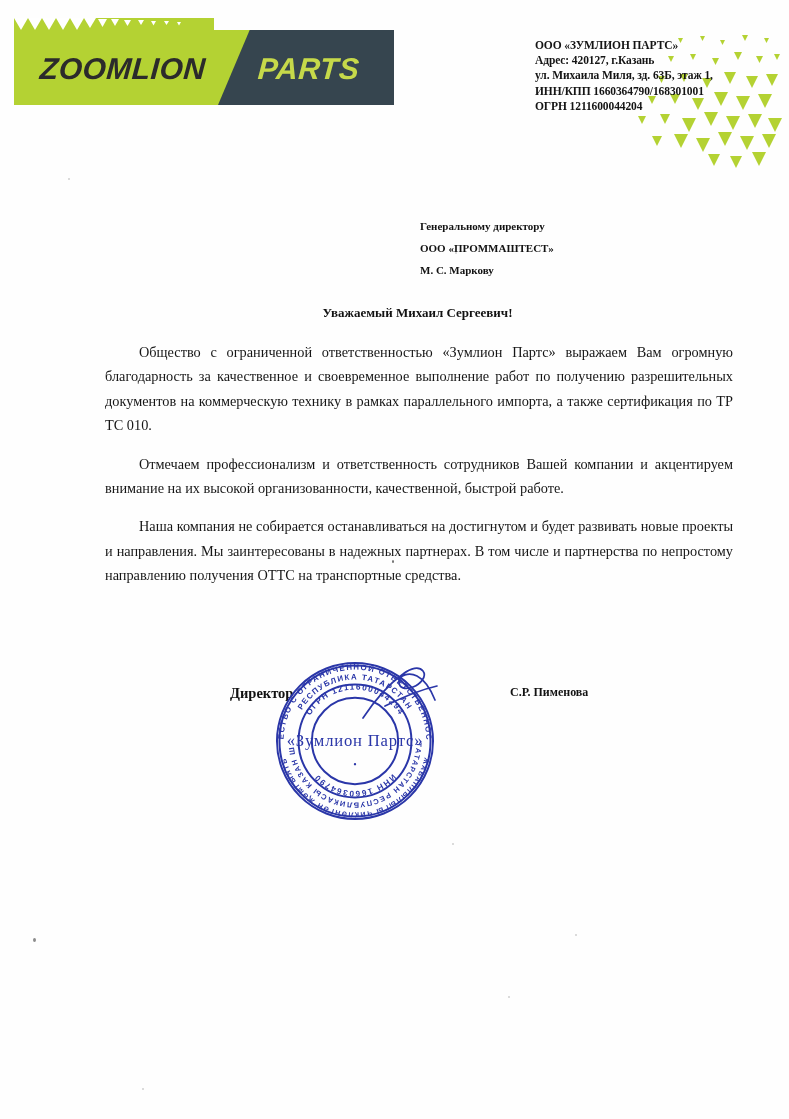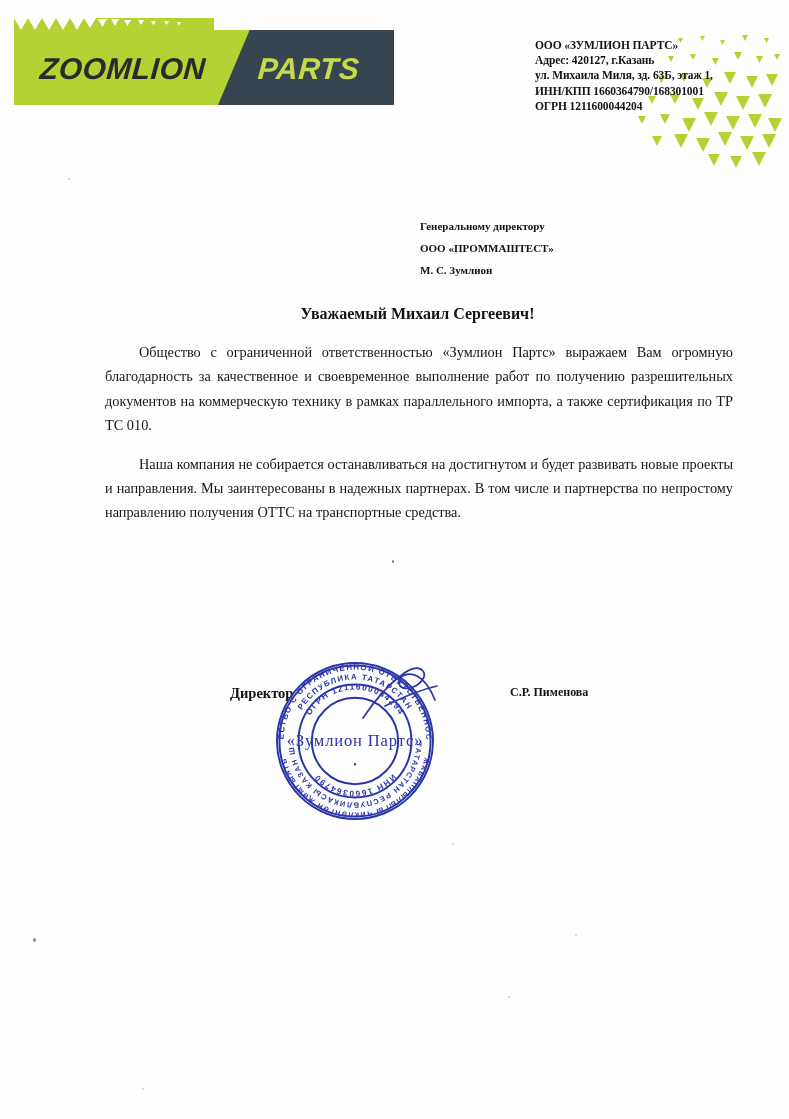--- a/index.html
+++ b/index.html
@@ -124,21 +124,21 @@
     color: #121212;
   }
 
   .salutation {
     position: absolute;
     left: 105px;
     top: 305px;
     width: 625px;
     text-align: center;
     font-weight: bold;
-    font-size: 16px;
+    font-size: 13px;
     color: #121212;
   }
 
   .letter-body {
     position: absolute;
     left: 105px;
     top: 340px;
     width: 628px;
     font-size: 14.3px;
     line-height: 24.4px;
@@ -303,27 +303,28 @@
       <div>Адрес: 420127, г.Казань</div>
       <div>ул. Михаила Миля, зд. 63Б, этаж 1,</div>
       <div>ИНН/КПП 1660364790/168301001</div>
       <div>ОГРН 1211600044204</div>
     </div>
   </div>
 
   <div class="addressee">
     <div>Генеральному директору</div>
     <div>ООО «ПРОММАШТЕСТ»</div>
-    <div>М. С. Зумлион</div>
+    <div>М. С. Маркову</div>
   </div>
 
   <div class="salutation">Уважаемый Михаил Сергеевич!</div>
 
   <div class="letter-body">
     <p>Общество с ограниченной ответственностью «Зумлион Партс» выражаем Вам огромную благодарность за качественное и своевременное выполнение работ по получению разрешительных документов на коммерческую технику в рамках параллельного импорта, а также сертификация по ТР ТС 010.</p>
+    <p>Отмечаем профессионализм и ответственность сотрудников Вашей компании и акцентируем внимание на их высокой организованности, качественной, быстрой работе.</p>
     <p>Наша компания не собирается останавливаться на достигнутом и будет развивать новые проекты и направления. Мы заинтересованы в надежных партнерах. В том числе и партнерства по непростому направлению получения ОТТС на транспортные средства.</p>
   </div>
 
   <div class="signature-row">
     <span class="sig-title">Директор</span>
     <span class="sig-name">С.Р. Пименова</span>
   </div>
 
   <div class="stamp">
     <svg width="166" height="166" viewBox="0 0 200 200" aria-hidden="true">

